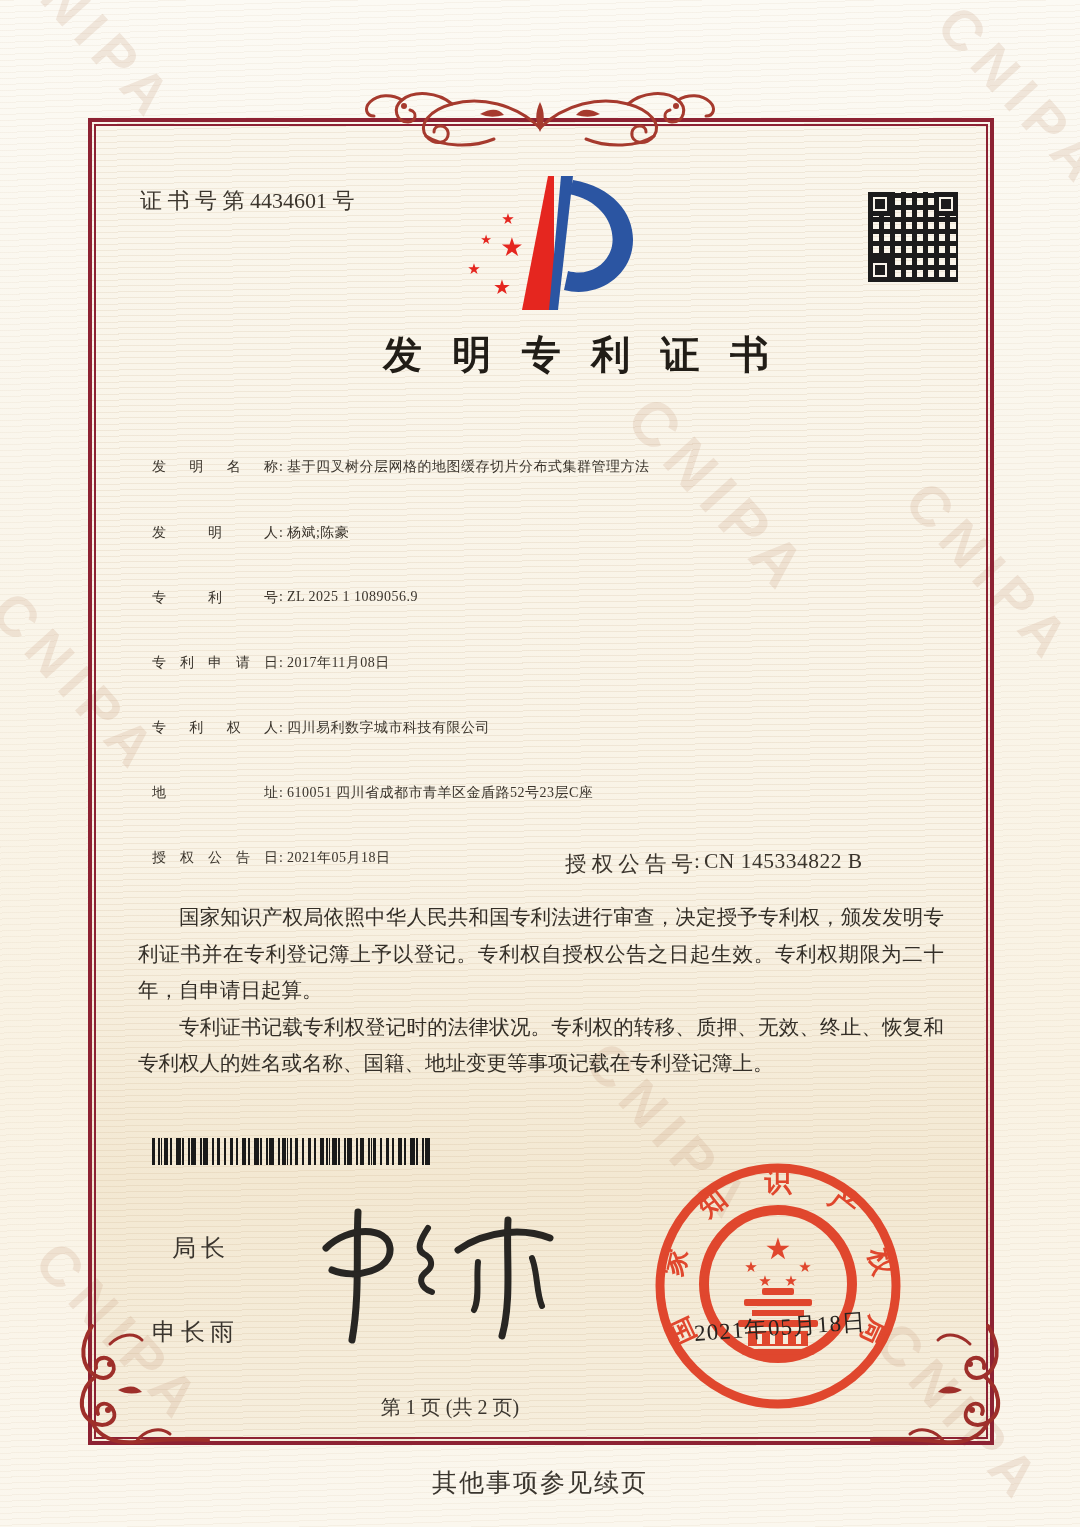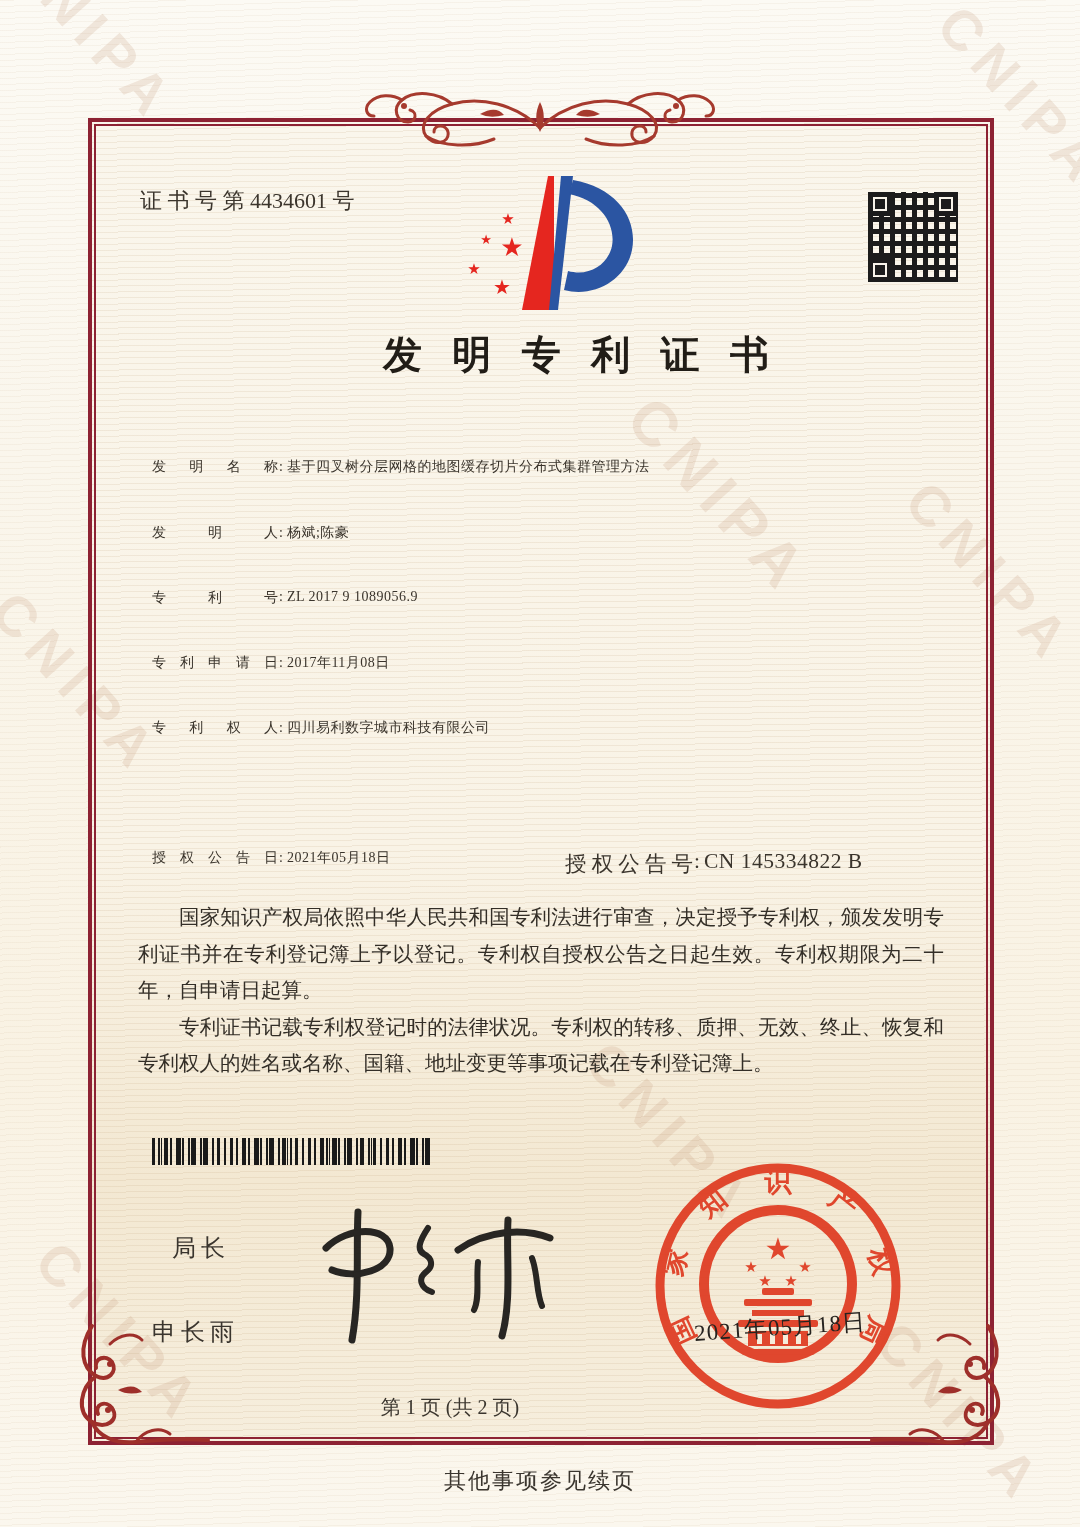--- a/index.html
+++ b/index.html
@@ -73,21 +73,21 @@
   .sig-name{position:absolute;left:152px;top:1280px;font-size:24px;letter-spacing:5px;color:#3a352e;margin-top:36px;}
   .signature{position:absolute;left:292px;top:1196px;}
 
   .seal{position:absolute;left:648px;top:1156px;}
   .seal-date{
     position:absolute;left:662px;top:1312px;width:236px;text-align:center;
     font-size:23px;color:#26231f;letter-spacing:1px;transform:rotate(-4deg);
   }
 
   .page-info{position:absolute;left:0;top:1394px;width:900px;text-align:center;font-size:20px;color:#3a352e;}
-  .footer-note{position:absolute;left:0;top:1466px;width:1080px;text-align:center;font-size:22px;letter-spacing:2px;color:#3a352e;}
+  .footer-note{position:absolute;left:0;top:1466px;width:1080px;text-align:center;font-size:25px;letter-spacing:2px;color:#3a352e;}
 </style>
 </head>
 <body>
 
 <div class="page">
 
   <div class="paper-inner"></div>
 
   <span class="wm" style="left:-18px;top:-2px;">CNIPA</span>
   <span class="wm" style="left:912px;top:64px;">CNIPA</span>
@@ -178,27 +178,30 @@
 
     <div class="title">发明专利证书</div>
 
     <div class="field-row" style="top:458px">
       <span class="f-label">发明名称</span><span class="f-colon">:</span><span class="f-value">基于四叉树分层网格的地图缓存切片分布式集群管理方法</span>
     </div>
     <div class="field-row" style="top:524px">
       <span class="f-label">发明人</span><span class="f-colon">:</span><span class="f-value">杨斌;陈豪</span>
     </div>
     <div class="field-row" style="top:589px">
-      <span class="f-label">专利号</span><span class="f-colon">:</span><span class="f-value">ZL 2017 9 1089056.9</span>
+      <span class="f-label">专利号</span><span class="f-colon">:</span><span class="f-value">ZL 2025 1 1089056.9</span>
     </div>
     <div class="field-row" style="top:654px">
       <span class="f-label">专利申请日</span><span class="f-colon">:</span><span class="f-value">2017年11月08日</span>
     </div>
     <div class="field-row" style="top:719px">
       <span class="f-label">专利权人</span><span class="f-colon">:</span><span class="f-value">四川易利数字城市科技有限公司</span>
+    </div>
+    <div class="field-row" style="top:784px">
+      <span class="f-label">地址</span><span class="f-colon">:</span><span class="f-value">610051 四川省成都市青羊区金盾路52号23层C座</span>
     </div>
     <div class="field-row" style="top:849px">
       <span class="f-label">授权公告日</span><span class="f-colon">:</span><span class="f-value">2021年05月18日</span>
     </div>
     <div class="grant-no">
       <span class="f-label" style="width:128px">授权公告号</span><span class="f-colon">:</span><span class="f-value">CN 145334822 B</span>
     </div>
 
     <div class="body-text">
       <p>国家知识产权局依照中华人民共和国专利法进行审查，决定授予专利权，颁发发明专利证书并在专利登记簿上予以登记。专利权自授权公告之日起生效。专利权期限为二十年，自申请日起算。</p>

